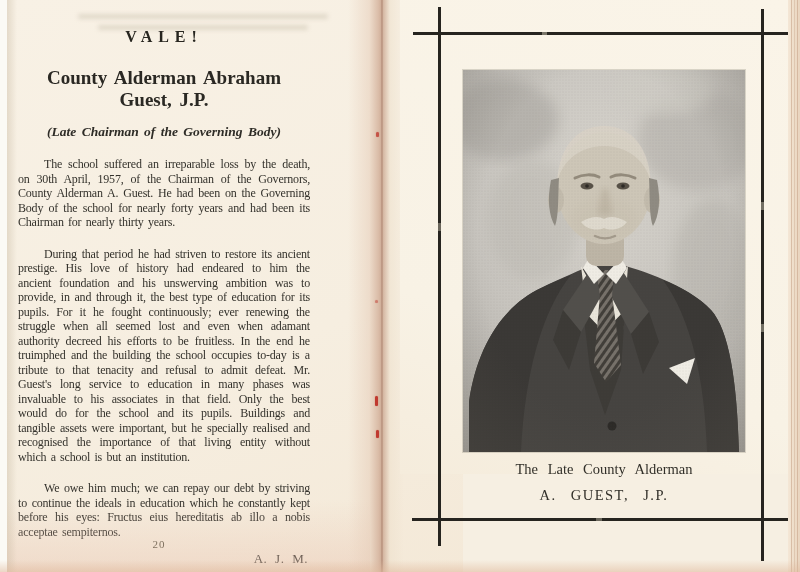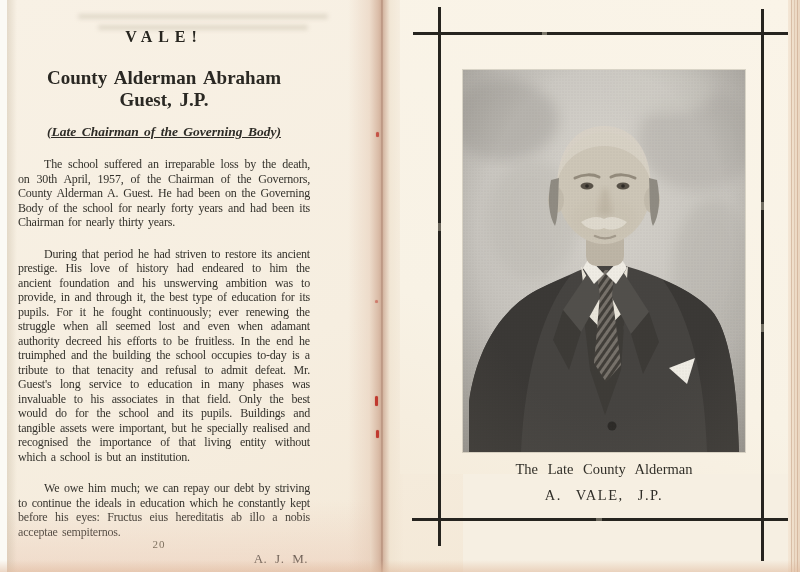--- a/index.html
+++ b/index.html
@@ -32,21 +32,20 @@
     text-align:center;font-weight:bold;font-size:16px;letter-spacing:6px;
     margin:0 0 21px 0;color:#27251f;
   }
   .vale-heading{
     text-align:center;font-weight:bold;font-size:19px;word-spacing:3px;
     margin:0 0 13px 0;color:#2a2823;
   }
   .vale-subheading{
     text-align:center;font-style:italic;font-size:13.5px;word-spacing:2px;
     margin:0 0 17px 0;
-    text-decoration:underline;
   }
   .body-par{
     font-size:12px;line-height:14.5px;text-align:justify;text-indent:26px;
     letter-spacing:-0.2px;word-spacing:1.5px;margin:17px 0 12px 0;color:#34322c;
   }
   .signature{
     text-align:right;font-size:13px;word-spacing:4px;letter-spacing:.5px;
     margin-top:1px;padding-right:2px;color:#2e2c27;
   }
   .page-number{
@@ -239,21 +238,21 @@
         <path d="M206,298 L232,288 L224,314 Z" fill="#efece4"></path>
 
         <circle cx="149" cy="356" r="4.5" fill="#2b2926"></circle>
 
         <rect x="0" y="0" width="282" height="382" fill="url(#halftone)"></rect>
         <rect x="0" y="0" width="282" height="382" fill="url(#vignette)"></rect>
       </svg>
     </div>
 
     <div class="caption caption-1">The Late County Alderman</div>
-    <div class="caption caption-2">A. VALE, J.P.</div>
+    <div class="caption caption-2">A. GUEST, J.P.</div>
   </div>
 
   <div class="right-edge">
     <div class="streak streak-1"></div>
     <div class="streak streak-2"></div>
     <div class="streak streak-3"></div>
   </div>
   <div class="bottom-edge"></div>
 
 </div>

